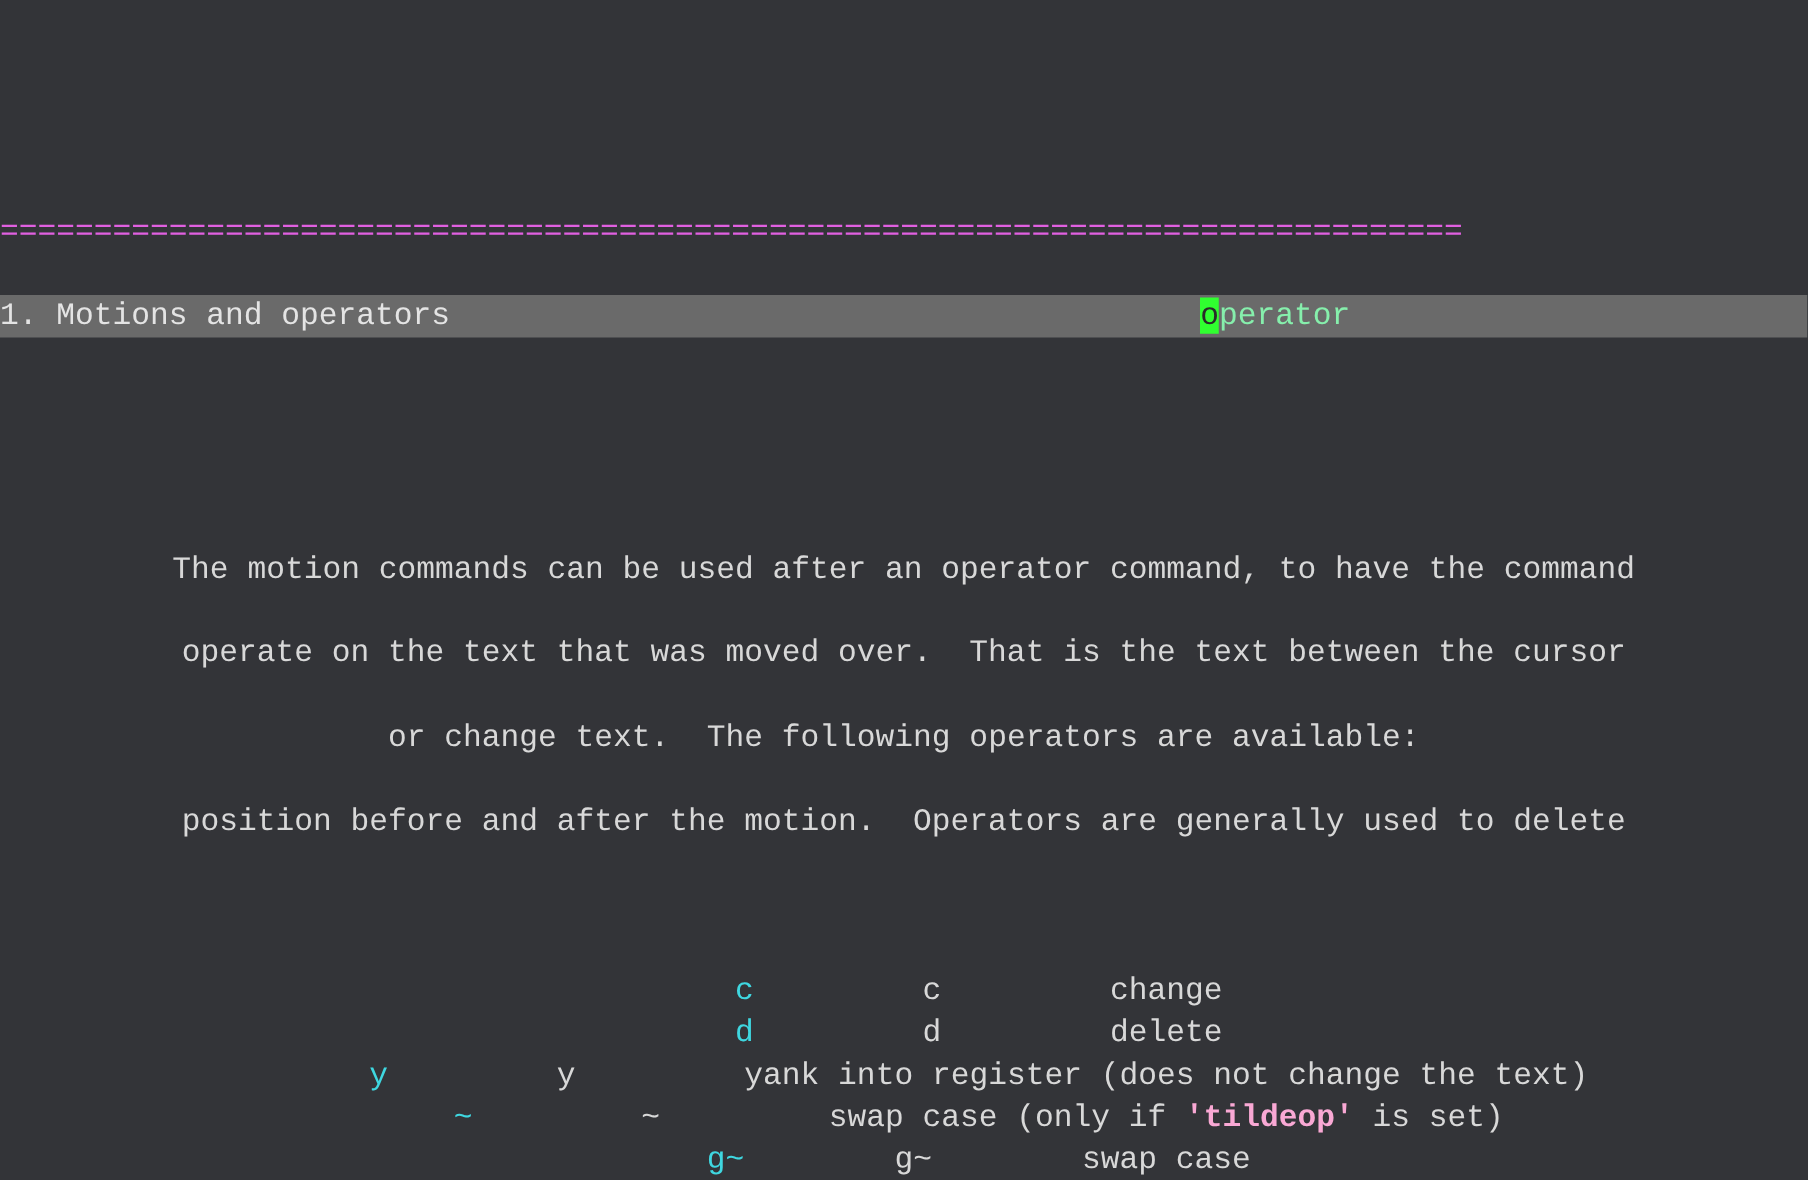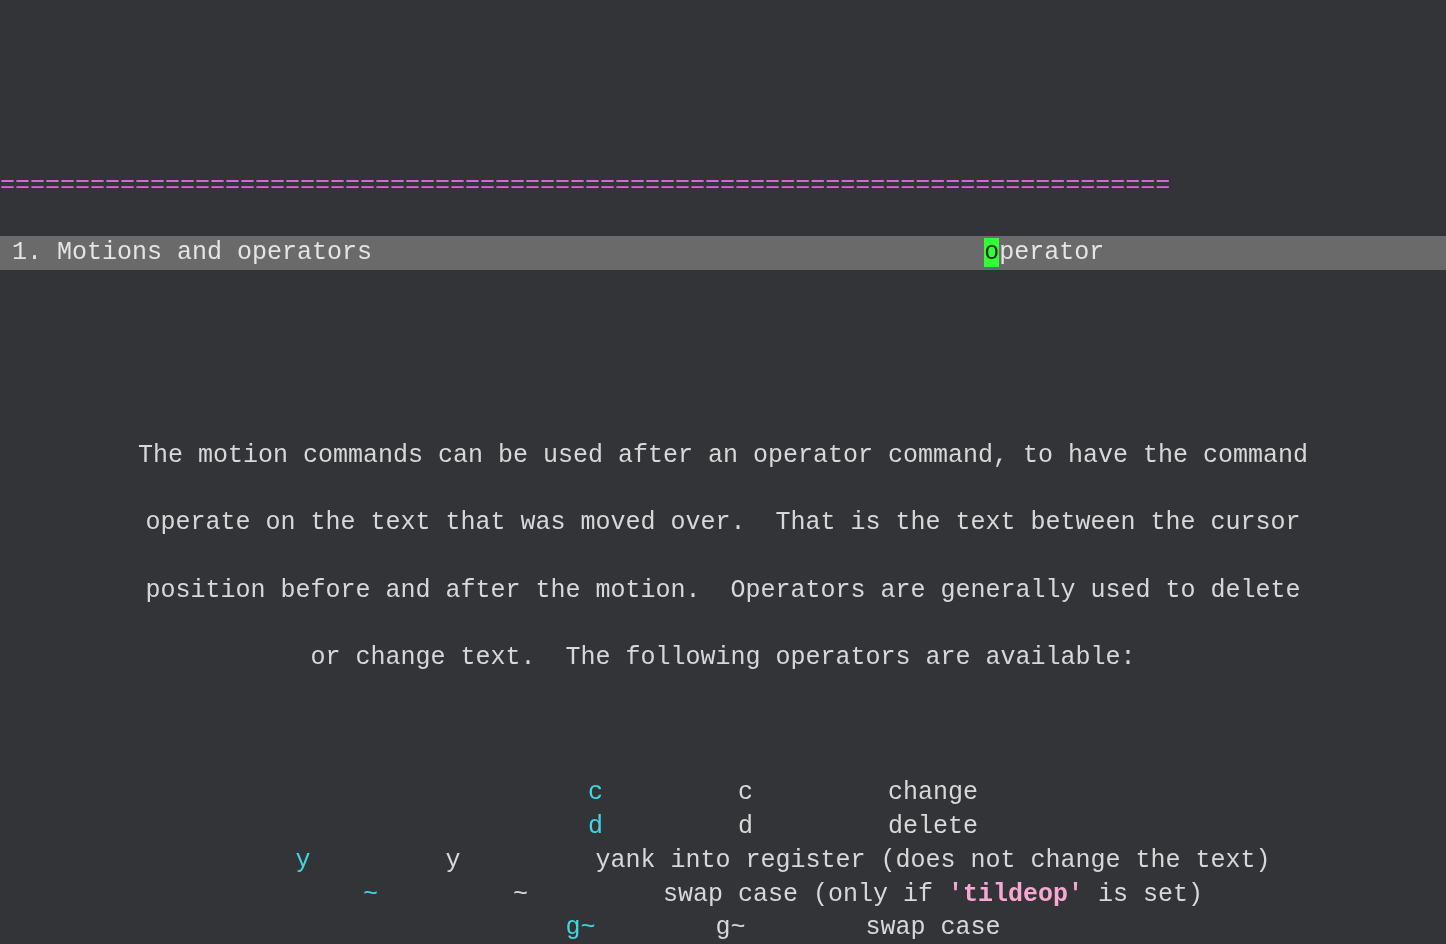--- a/index.html
+++ b/index.html
@@ -15,42 +15,42 @@
       line-height: 1.35;
       white-space: pre;
       overflow: hidden;
       width: 1446px;
       height: 944px;
     }
     .magenta { color: #e060e0; }
     .highlight-row {
       background: #6a6a6a;
     }
-    .title-text { color: #e4e4e4; padding-left: 12px; }
-    .tag-link { color: #e5e5e5; }
+    .title-text { color: #e4e4e4; }
+    .tag-link { color: #86efac; }
     .cursor-char {
       background: #30ff30;
       color: #2a2a2a;
     }
     .body-text { color: #d8d8d8; text-align: center; }
     .cyan { color: #3fd7e0; }
     .green-bold { color: #f9a8d4; font-weight: bold; }
   </style>
 </head>
 <body>
 
 
 
 <div id="root">
 <div class="magenta">==============================================================================</div>
 <div class="highlight-row"><span class="title-text">1. Motions and operators</span><span class="title-text">                                        </span><span class="cursor-char">o</span><span class="tag-link">perator</span></div>
 <div> </div>
 <div> </div>
 <div class="body-text">The motion commands can be used after an operator command, to have the command</div>
 <div class="body-text">operate on the text that was moved over.  That is the text between the cursor</div>
+<div class="body-text">or change text.  The following operators are available:</div>
 <div class="body-text">position before and after the motion.  Operators are generally used to delete</div>
-<div class="body-text">or change text.  The following operators are available:</div>
 <div> </div>
 <div id="ops-container"><div class="body-text"><span>        </span><span class="cyan">c         </span><span>c         </span><span>change</span></div><div class="body-text"><span>        </span><span class="cyan">d         </span><span>d         </span><span>delete</span></div><div class="body-text"><span>        </span><span class="cyan">y         </span><span>y         </span><span>yank into register (does not change the text)</span></div><div class="body-text"><span>        </span><span class="cyan">~         </span><span>~         </span><span>swap case (only if </span><span class="green-bold">'tildeop'</span><span> is set)</span></div><div class="body-text"><span>        </span><span class="cyan">g~        </span><span>g~        </span><span>swap case</span></div></div>
 </div>
 
 
 
 
 </body></html>

